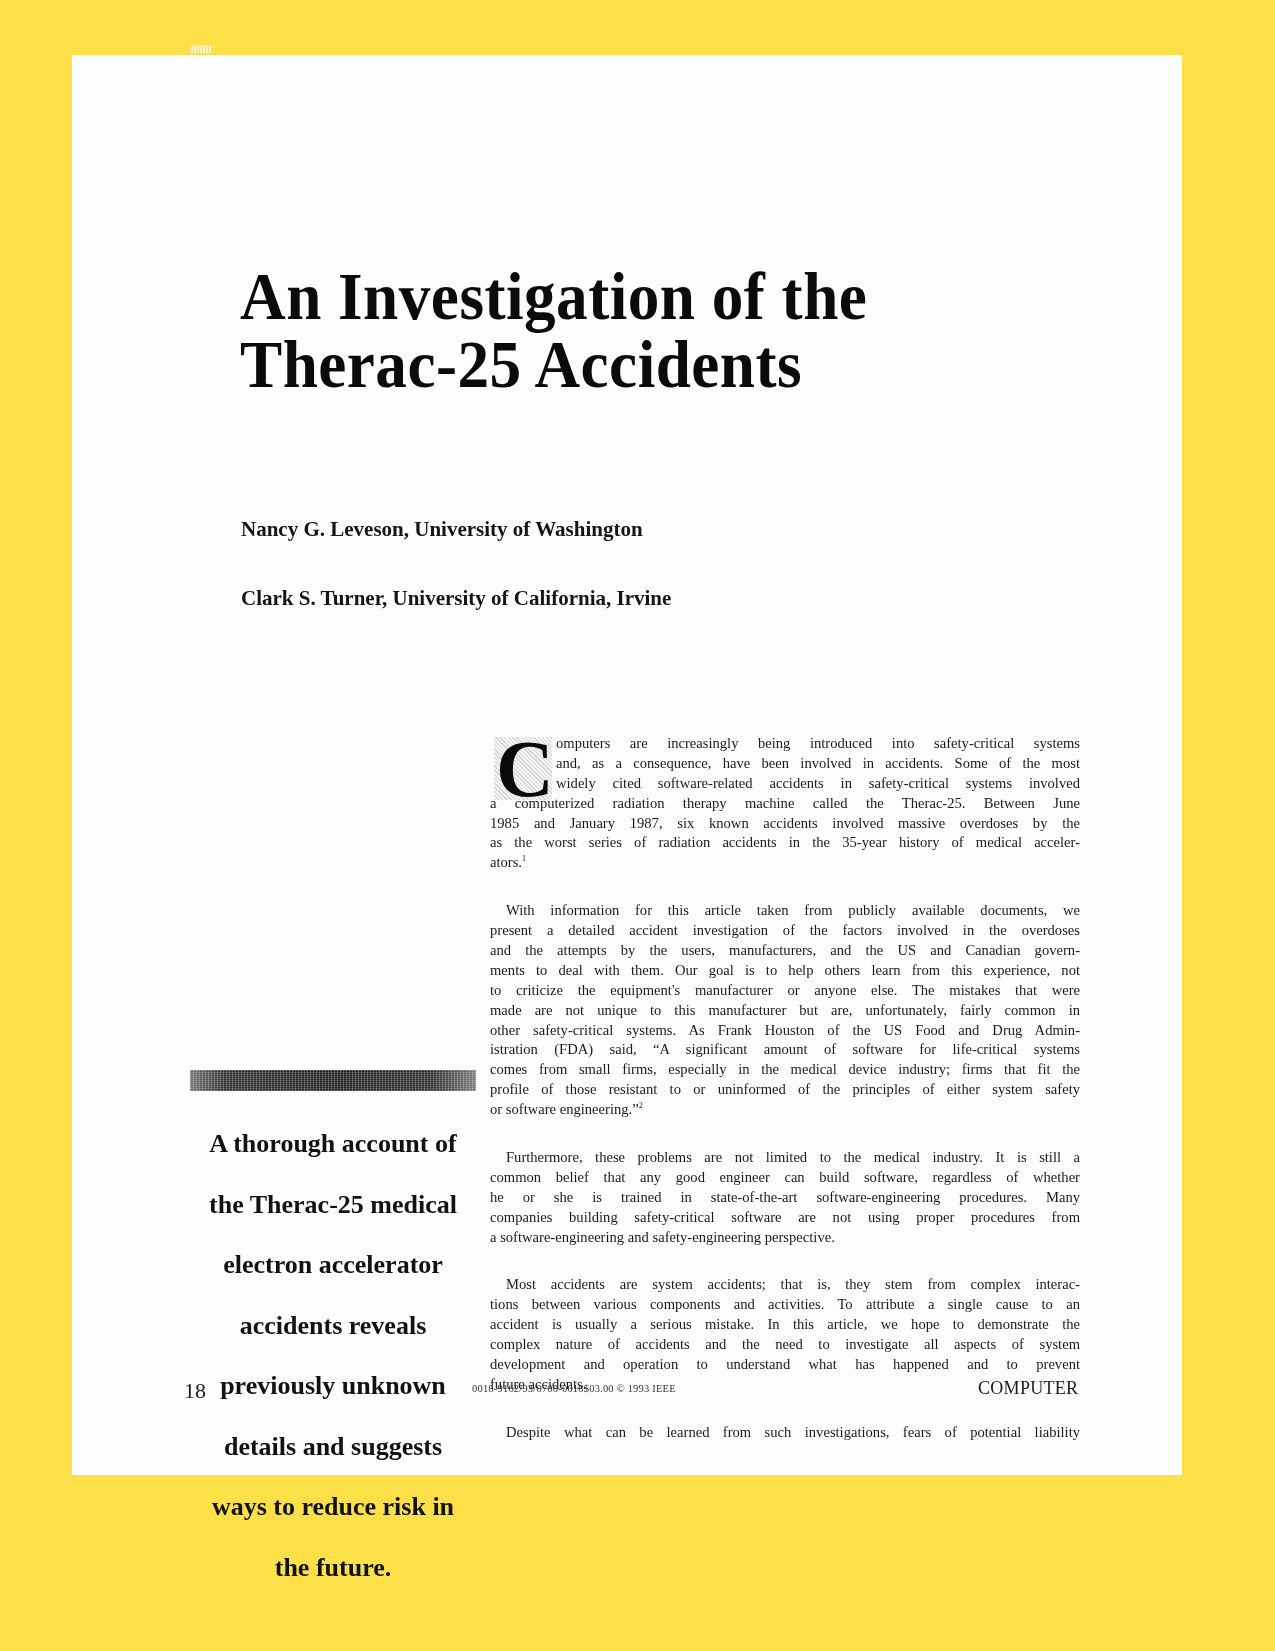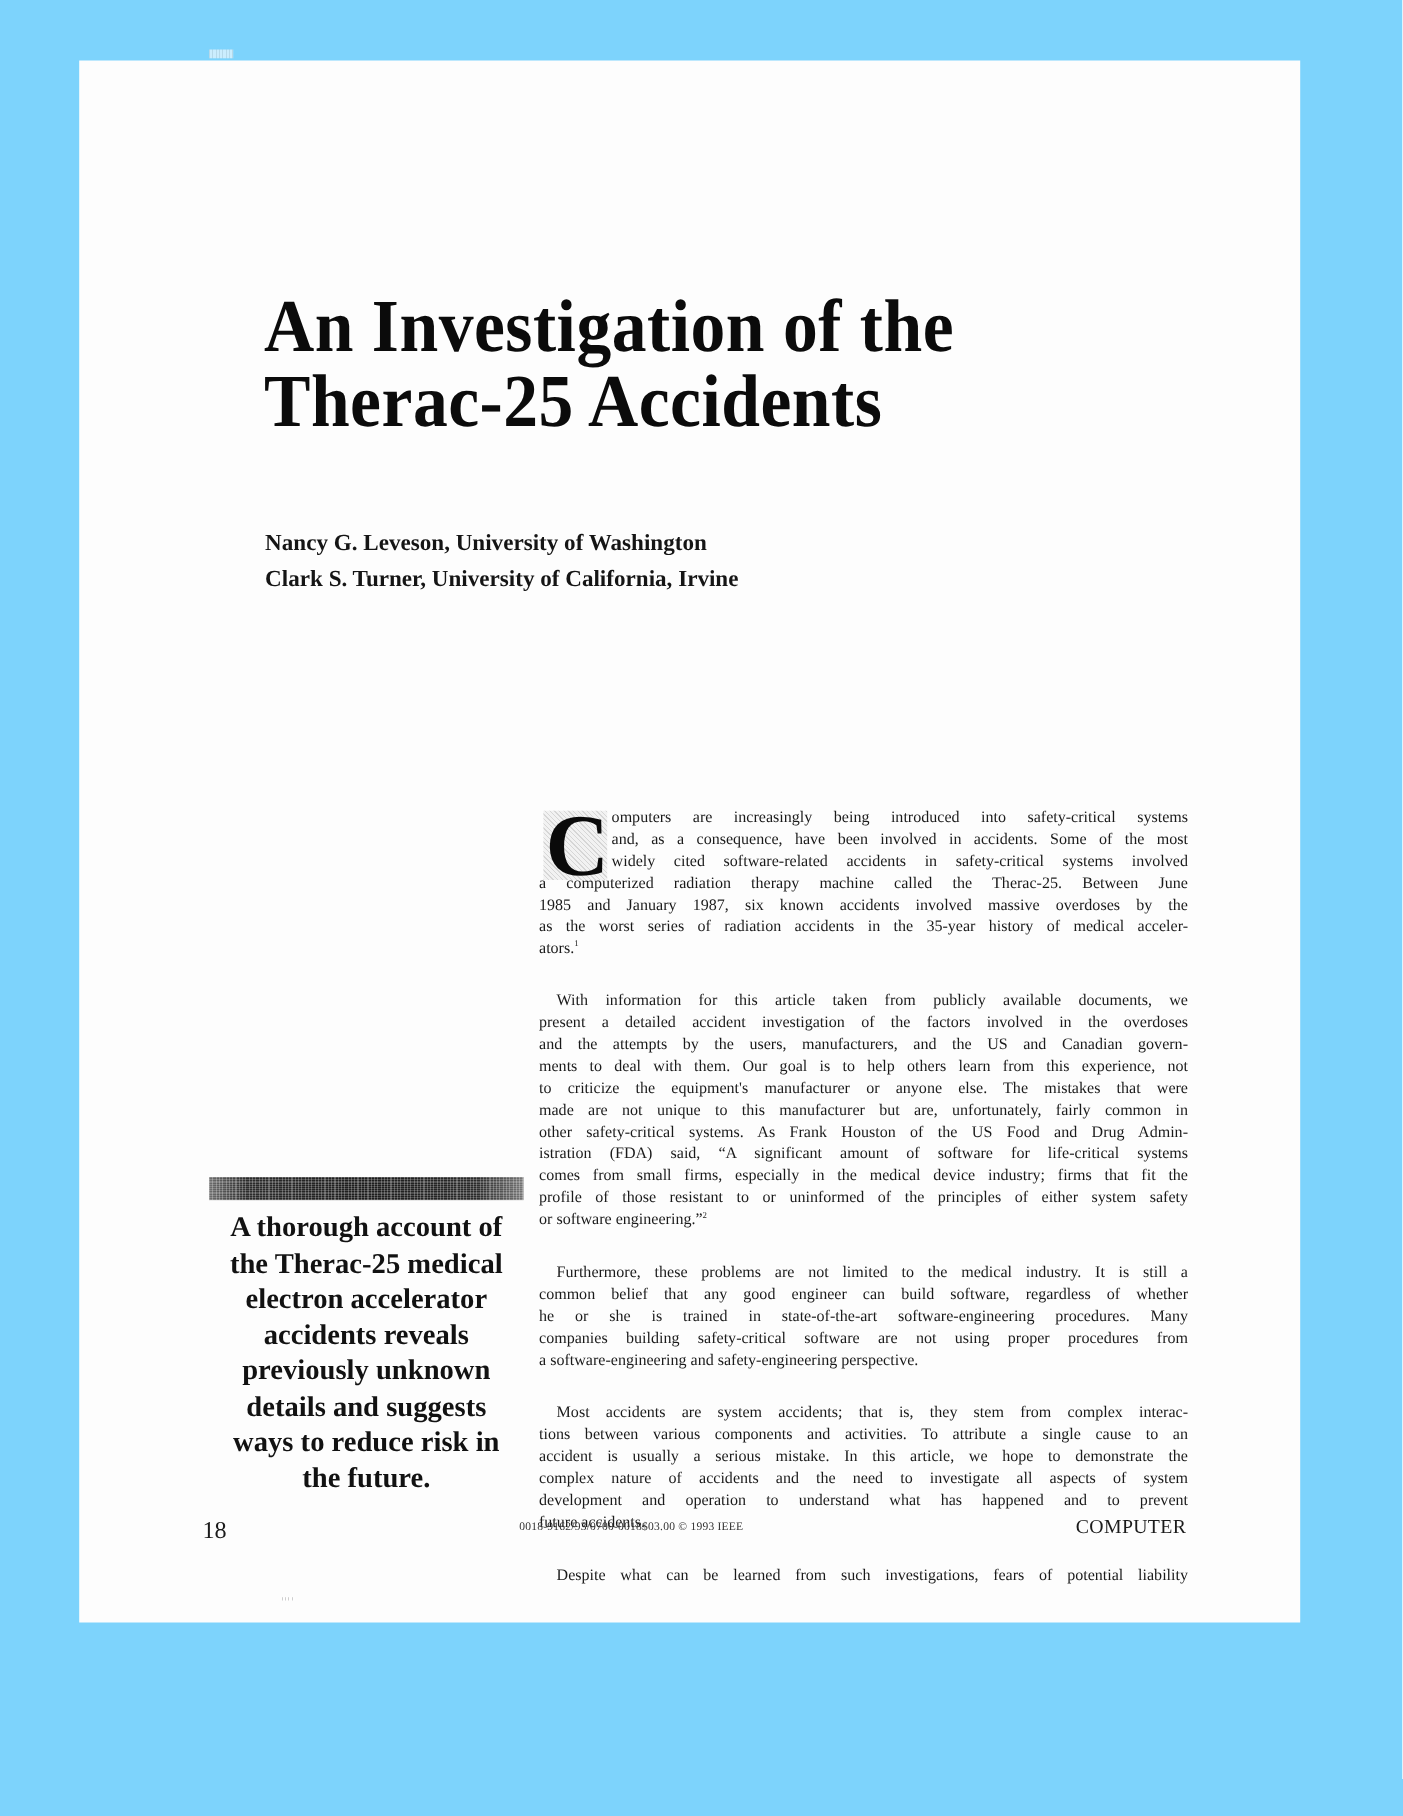--- a/index.html
+++ b/index.html
@@ -1,35 +1,35 @@
 <!DOCTYPE html>
 <html><head>
 <meta charset="utf-8">
 <style>
   html, body { margin:0; padding:0; background:#ffffff; }
   body { width:1275px; height:1651px; position:relative; overflow:hidden; font-family:"Liberation Serif", "DejaVu Serif", serif; color:#111; }
-  .page { position:absolute; left:0; top:0; width:1275px; height:1651px; background:#7dd3fc; }
+  .page { position:absolute; left:0; top:0; width:1275px; height:1651px; background:#fde047; }
   .scan-frame { position:absolute; left:72px; top:55px; width:1110px; height:1420px; background:#fdfdfd; }
   .speck { position:absolute; left:190px; top:45px; width:22px; height:8px; background:repeating-linear-gradient(90deg,#ddd 0 1px,#fff 1px 3px); opacity:.6; }
   .speck2 { position:absolute; left:256px; top:1452px; width:12px; height:3px; background:repeating-linear-gradient(90deg,#bbb 0 1px,#fff 1px 3px); opacity:.7; }
 
   .title { position:absolute; left:240px; top:262px; margin:0; font-family:"Liberation Serif", "DejaVu Serif", serif; font-weight:bold; font-size:68px; line-height:68px; letter-spacing:0.5px; color:#0b0b0b; transform:scaleX(0.93); transform-origin:left top; }
   .title span { display:block; white-space:nowrap; }
 
   .authors { position:absolute; left:241px; top:477px; font-weight:bold; font-size:21px; line-height:33px; color:#151515; }
-  .authors div { white-space:nowrap; }
+  .authors div { white-space:nowrap;margin-top:36px; }
 
   .pullbar { position:absolute; left:190px; top:1070px; width:286px; height:21px;
     background:
       repeating-linear-gradient(90deg, rgba(255,255,255,.25) 0 1px, rgba(0,0,0,0) 1px 3px),
       repeating-linear-gradient(0deg, rgba(255,255,255,.2) 0 1px, rgba(0,0,0,0) 1px 2px),
       linear-gradient(90deg,#6e6e6e 0%,#2b2b2b 12%,#1c1c1c 50%,#2a2a2a 85%,#777 100%); }
 
   .pullquote { position:absolute; left:186px; top:1100px; width:294px; text-align:center; font-weight:bold; font-size:26px; line-height:32.5px; color:#121212; }
-  .pullquote div { white-space:nowrap; }
+  .pullquote div { white-space:nowrap;margin-top:28px; }
 
   .body { position:absolute; left:490px; top:734px; width:590px; font-size:14.6px; line-height:19.9px; color:#1a1a1a; text-align:justify; }
   .line { display:block; white-space:nowrap; text-align:justify; text-align-last:justify; height:19.9px; }
   .line.last { text-align-last:left; }
   .line.indent { padding-left:16px;margin-top:28px; }
   .line.capline { padding-left:66px; }
   .dropcap { position:absolute; left:4px; top:3px; width:58px; height:63px; background:
       repeating-linear-gradient(45deg,#d6d6d6 0 1px,#f2f2f2 1px 3px); }
   .dropcap-letter { position:absolute; left:2px; top:-8px; font-weight:bold; font-size:80px; line-height:80px; color:#0a0a0a; }
   sup { font-size:8px; line-height:0; vertical-align:6px; }

